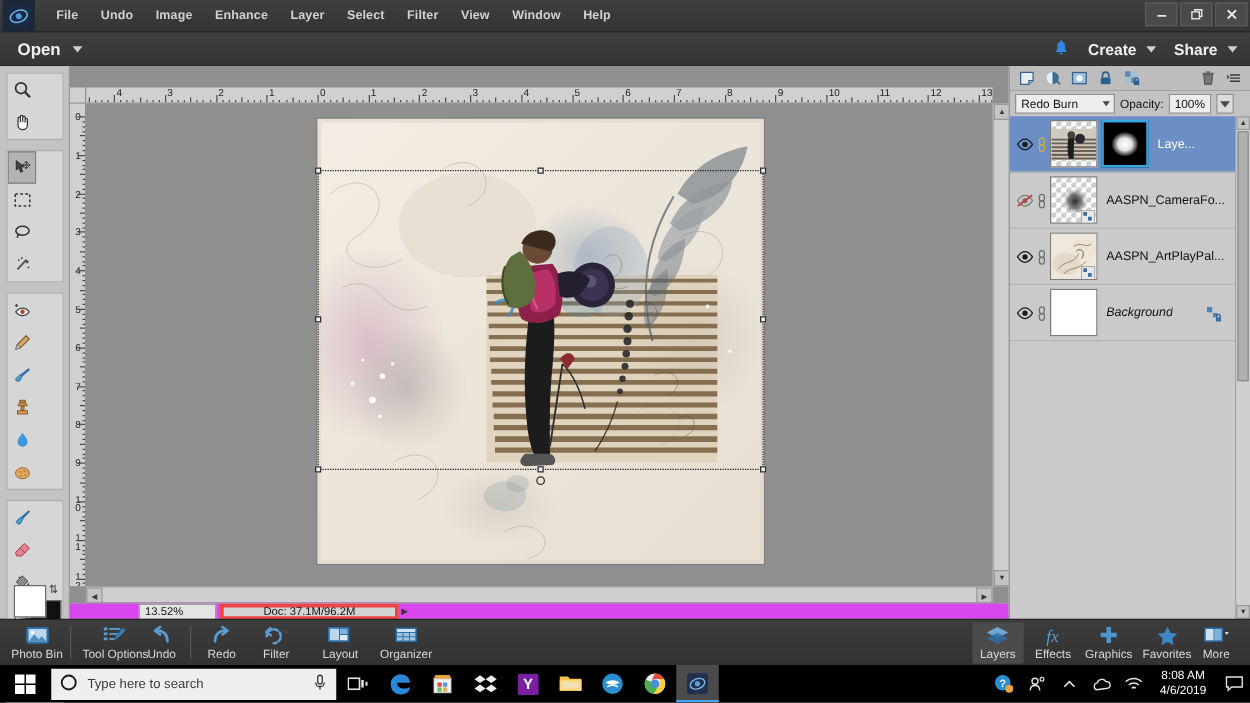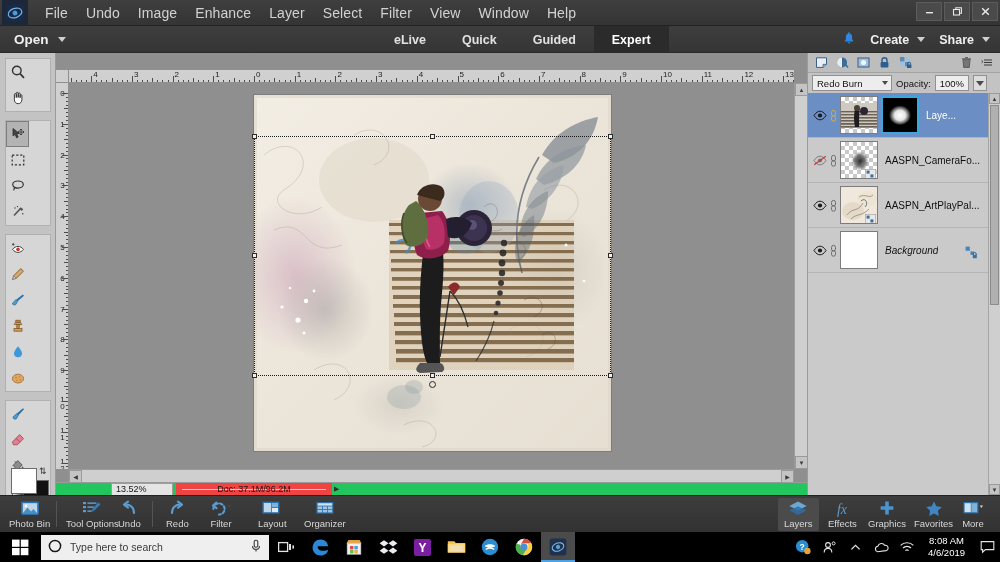--- a/index.html
+++ b/index.html
@@ -21,22 +21,23 @@
     display: flex; align-items: center;
   }
   .app-logo {
     width: 26px; height: 26px; margin-left: 2px;
     background: #1d2738;
     display:flex; align-items:center; justify-content:center;
   }
   .app-logo svg { display:block; }
   .menubar { display:flex; align-items:center; margin-left: 8px; }
   .menubar .mi {
-    color: #d2d2d2; font-size: 14px; padding: 3px 9px; cursor: default;
+    color: #d2d2d2; font-size: 10px; padding: 3px 9px; cursor: default;
     letter-spacing: 0.1px;
+    font-weight: bold;
   }
   .wincontrols { position:absolute; right:2px; top:2px; display:flex; gap:2px; }
   .wc {
     width: 26px; height: 19px; background:#4a4a4a;
     border: 1px solid #5c5c5c;
     display:flex; align-items:center; justify-content:center;
     color:#e8e8e8; font-size:11px; line-height:1;
   }
 
   
@@ -158,29 +159,29 @@
   .cvs-sb-h {
     position:absolute; left:13px; right:13px; bottom:13px; height:13px;
     background:#cfcfcf; border-top:1px solid #9a9a9a;
   }
   .sb-arrow {
     position:absolute; background:#c4c4c4; border:1px solid #9a9a9a;
     display:flex;align-items:center;justify-content:center; font-size:6px; color:#3a3a3a;
   }
   .statusbar {
     position:absolute; left:0; bottom:0; right:0; height:13px;
-    background:#22c55e; border-top:1px solid #9a9a9a;
+    background:#d946ef; border-top:1px solid #9a9a9a;
     display:flex; align-items:center; font-size:9px; color:#151515;text-align:right;
   }
   .zoomfield {
     width:62px; height:13px; background:#e4e4e4; border:1px solid #9d9d9d;
     display:flex;align-items:center; padding-left:4px; margin-left:55px;
   }
   .docfield {
-    width:156px; height:13px; background:#d3d3d3; border:6px solid #ef4444;
+    width:143px; height:13px; background:#d3d3d3; border:3px solid #ef4444;
     display:flex;align-items:center;justify-content:center; margin-left:3px;
   }
 
   
   .layerspanel {
     position:absolute; right:0; top:0; width:193px; height:442px;
     background:#c3c3c3; border-left:1px solid #9a9a9a;
   }
   .lp-toolrow {
     height:20px; background:#bdbdbd; border-bottom:1px solid #a3a3a3;
@@ -319,26 +320,20 @@
           <path d="M2.2 2.2 L8.8 8.8 M8.8 2.2 L2.2 8.8" stroke="#e8e8e8" stroke-width="1.5"></path>
         </svg>
       </div>
     </div>
   </div>
 
   <div class="modebar">
     <div class="open-btn">
       <span>Open</span>
       <span class="caret-dn"></span>
-    </div>
-    <div class="modetabs">
-      <div class="modetab">eLive</div>
-      <div class="modetab">Quick</div>
-      <div class="modetab">Guided</div>
-      <div class="modetab active">Expert</div>
     </div>
     <div class="rightmode">
       <div class="bell">
         <svg width="14" height="14" viewBox="0 0 14 14">
           <path d="M7 1.2c-.5 0-.9.4-.9.9v.3C4.8 2.8 3.9 4 3.9 5.5v2.8L2.8 9.9v.7h8.4v-.7L10.1 8.3V5.5C10.1 4 9.2 2.8 7.9 2.4v-.3c0-.5-.4-.9-.9-.9z" fill="#2f87df"></path>
           <path d="M5.7 11.2a1.3 1.3 0 0 0 2.6 0z" fill="#2f87df"></path>
         </svg>
       </div>
       <div class="rm-item">
         <span>Create</span>

